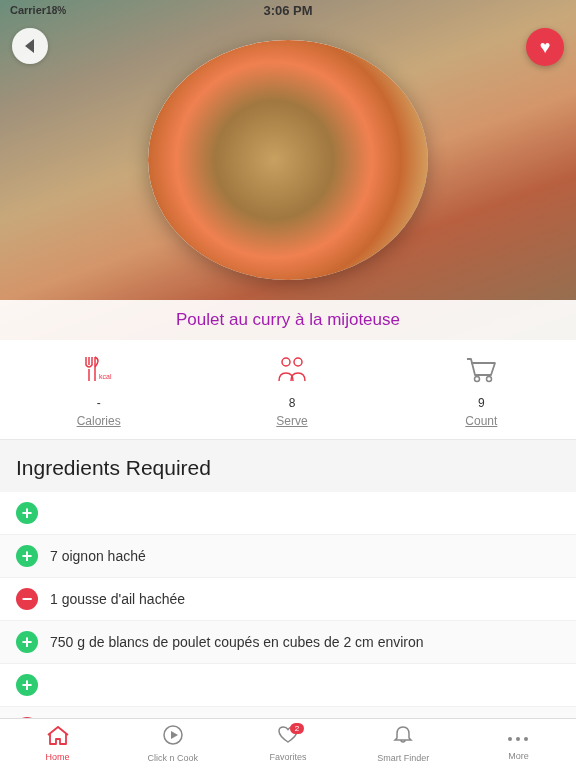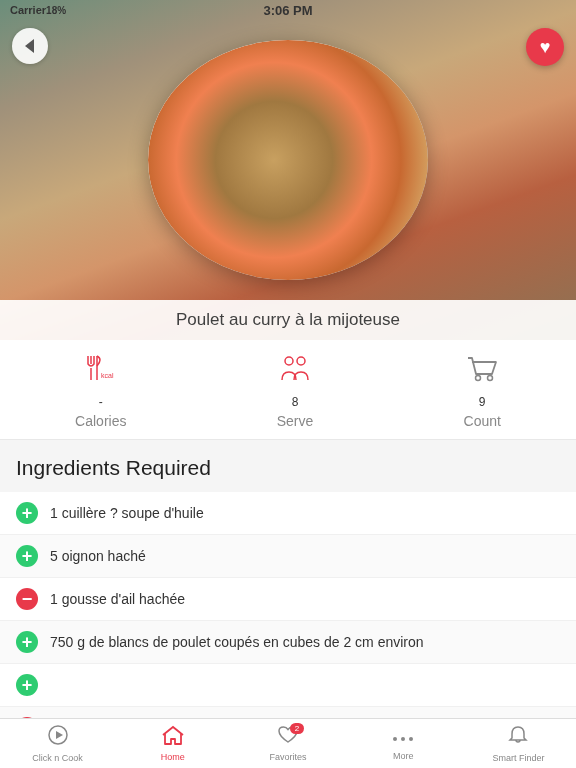--- a/index.html
+++ b/index.html
@@ -85,21 +85,21 @@
 
     .hero-title-bar {
       position: absolute;
       bottom: 0; left: 0; right: 0;
       background: rgba(255,255,255,0.92);
       padding: 10px 16px;
       text-align: center;
     }
     .hero-title {
       font-size: 17px;
-      color: #404040;
+      color: #a21caf;
       font-weight: 400;
     }
 
     
     .back-button {
       position: absolute;
       top: 28px;
       left: 12px;
       width: 36px;
       height: 36px;
@@ -168,22 +168,23 @@
     }
     .stat-icon-grey {
       color: #888;
     }
     .stat-value {
       font-size: 12px;
       color: #333;
       font-weight: 500;
     }
     .stat-label {
-      font-size: 14px;
+      font-size: 12px;
       color: #888;
+      text-decoration: underline;
     }
 
     
     .ingredients-section {
       position: absolute;
       top: 440px;
       left: 0; right: 0;
       bottom: 50px;
       background: #f5f5f5;
       overflow-y: scroll;
@@ -359,89 +360,88 @@
 
 </div>
 
 <div class="ingredients-section">
   <div class="ingredients-title">Ingredients Required</div>
 
   <div id="ingredients-list">
 
   <div class="ingredient-item">
       <div class="ing-toggle ing-toggle-add">+</div>
-      <span class="ing-text">1 cuillère ? soupe d'huile</span>
     </div>
       <div class="ingredient-item">
       <div class="ing-toggle ing-toggle-add">+</div>
-      <span class="ing-text">5 oignon haché</span>
+      <span class="ing-text">7 oignon haché</span>
     </div>
       <div class="ingredient-item">
       <div class="ing-toggle ing-toggle-remove">−</div>
       <span class="ing-text">1 gousse d'ail hachée</span>
     </div>
       <div class="ingredient-item">
       <div class="ing-toggle ing-toggle-add">+</div>
       <span class="ing-text">750 g de blancs de poulet coupés en cubes de 2 cm environ</span>
     </div>
       <div class="ingredient-item">
       <div class="ing-toggle ing-toggle-add">+</div>
     </div>
       <div class="ingredient-item">
       <div class="ing-toggle ing-toggle-remove">−</div>
 
     </div>
     </div>
 </div>
 
 <div class="bottom-nav">
+
+  <div class="nav-item">
+    <span class="nav-icon nav-icon-active">
+      <svg width="22" height="20" viewBox="0 0 22 20" fill="none">
+        <path d="M1 10 L11 2 L21 10" stroke="#e8394a" stroke-width="1.8" fill="none"></path>
+        <path d="M3 9 L3 19 L9 19 L9 14 L13 14 L13 19 L19 19 L19 9" stroke="#e8394a" stroke-width="1.8" fill="none" stroke-linejoin="round"></path>
+      </svg>
+    </span>
+    <span class="nav-label nav-label-active">Home</span>
+  </div>
 
   <div class="nav-item">
     <span class="nav-icon">
       <svg width="22" height="22" viewBox="0 0 22 22" fill="none">
         <circle cx="11" cy="11" r="9" stroke="#888" stroke-width="1.5"></circle>
         <polygon points="9,7 16,11 9,15" fill="#888"></polygon>
       </svg>
     </span>
     <span class="nav-label">Click n Cook</span>
   </div>
 
   <div class="nav-item">
-    <span class="nav-icon nav-icon-active">
-      <svg width="22" height="20" viewBox="0 0 22 20" fill="none">
-        <path d="M1 10 L11 2 L21 10" stroke="#e8394a" stroke-width="1.8" fill="none"></path>
-        <path d="M3 9 L3 19 L9 19 L9 14 L13 14 L13 19 L19 19 L19 9" stroke="#e8394a" stroke-width="1.8" fill="none" stroke-linejoin="round"></path>
-      </svg>
-    </span>
-    <span class="nav-label nav-label-active">Home</span>
-  </div>
-
-  <div class="nav-item">
     <span class="nav-icon">
       <svg width="22" height="20" viewBox="0 0 22 20" fill="none">
         <path d="M11 17 C11 17 2 11 2 6 C2 3.5 4 2 6.5 2 C8.5 2 10 3 11 4.5 C12 3 13.5 2 15.5 2 C18 2 20 3.5 20 6 C20 11 11 17 11 17Z" stroke="#888" stroke-width="1.5" fill="none"></path>
       </svg>
     </span>
     <div class="nav-badge">2</div>
     <span class="nav-label">Favorites</span>
+  </div>
+
+  <div class="nav-item">
+    <span class="nav-icon">
+      <svg width="22" height="22" viewBox="0 0 22 22" fill="none">
+        <path d="M11 3 C7 3 5 6 5 10 L5 14 L3 16 L19 16 L17 14 L17 10 C17 6 15 3 11 3Z" stroke="#888" stroke-width="1.5" fill="none"></path>
+        <path d="M9 16 C9 17.1 9.9 18 11 18 C12.1 18 13 17.1 13 16" stroke="#888" stroke-width="1.5" fill="none"></path>
+      </svg>
+    </span>
+    <span class="nav-label">Smart Finder</span>
   </div>
 
   <div class="nav-item">
     <span class="nav-icon">
       <svg width="22" height="10" viewBox="0 0 22 10" fill="none">
         <circle cx="3" cy="5" r="2" fill="#888"></circle>
         <circle cx="11" cy="5" r="2" fill="#888"></circle>
         <circle cx="19" cy="5" r="2" fill="#888"></circle>
       </svg>
     </span>
     <span class="nav-label">More</span>
   </div>
-
-  <div class="nav-item">
-    <span class="nav-icon">
-      <svg width="22" height="22" viewBox="0 0 22 22" fill="none">
-        <path d="M11 3 C7 3 5 6 5 10 L5 14 L3 16 L19 16 L17 14 L17 10 C17 6 15 3 11 3Z" stroke="#888" stroke-width="1.5" fill="none"></path>
-        <path d="M9 16 C9 17.1 9.9 18 11 18 C12.1 18 13 17.1 13 16" stroke="#888" stroke-width="1.5" fill="none"></path>
-      </svg>
-    </span>
-    <span class="nav-label">Smart Finder</span>
-  </div>
 </div>
 
 </body></html>

